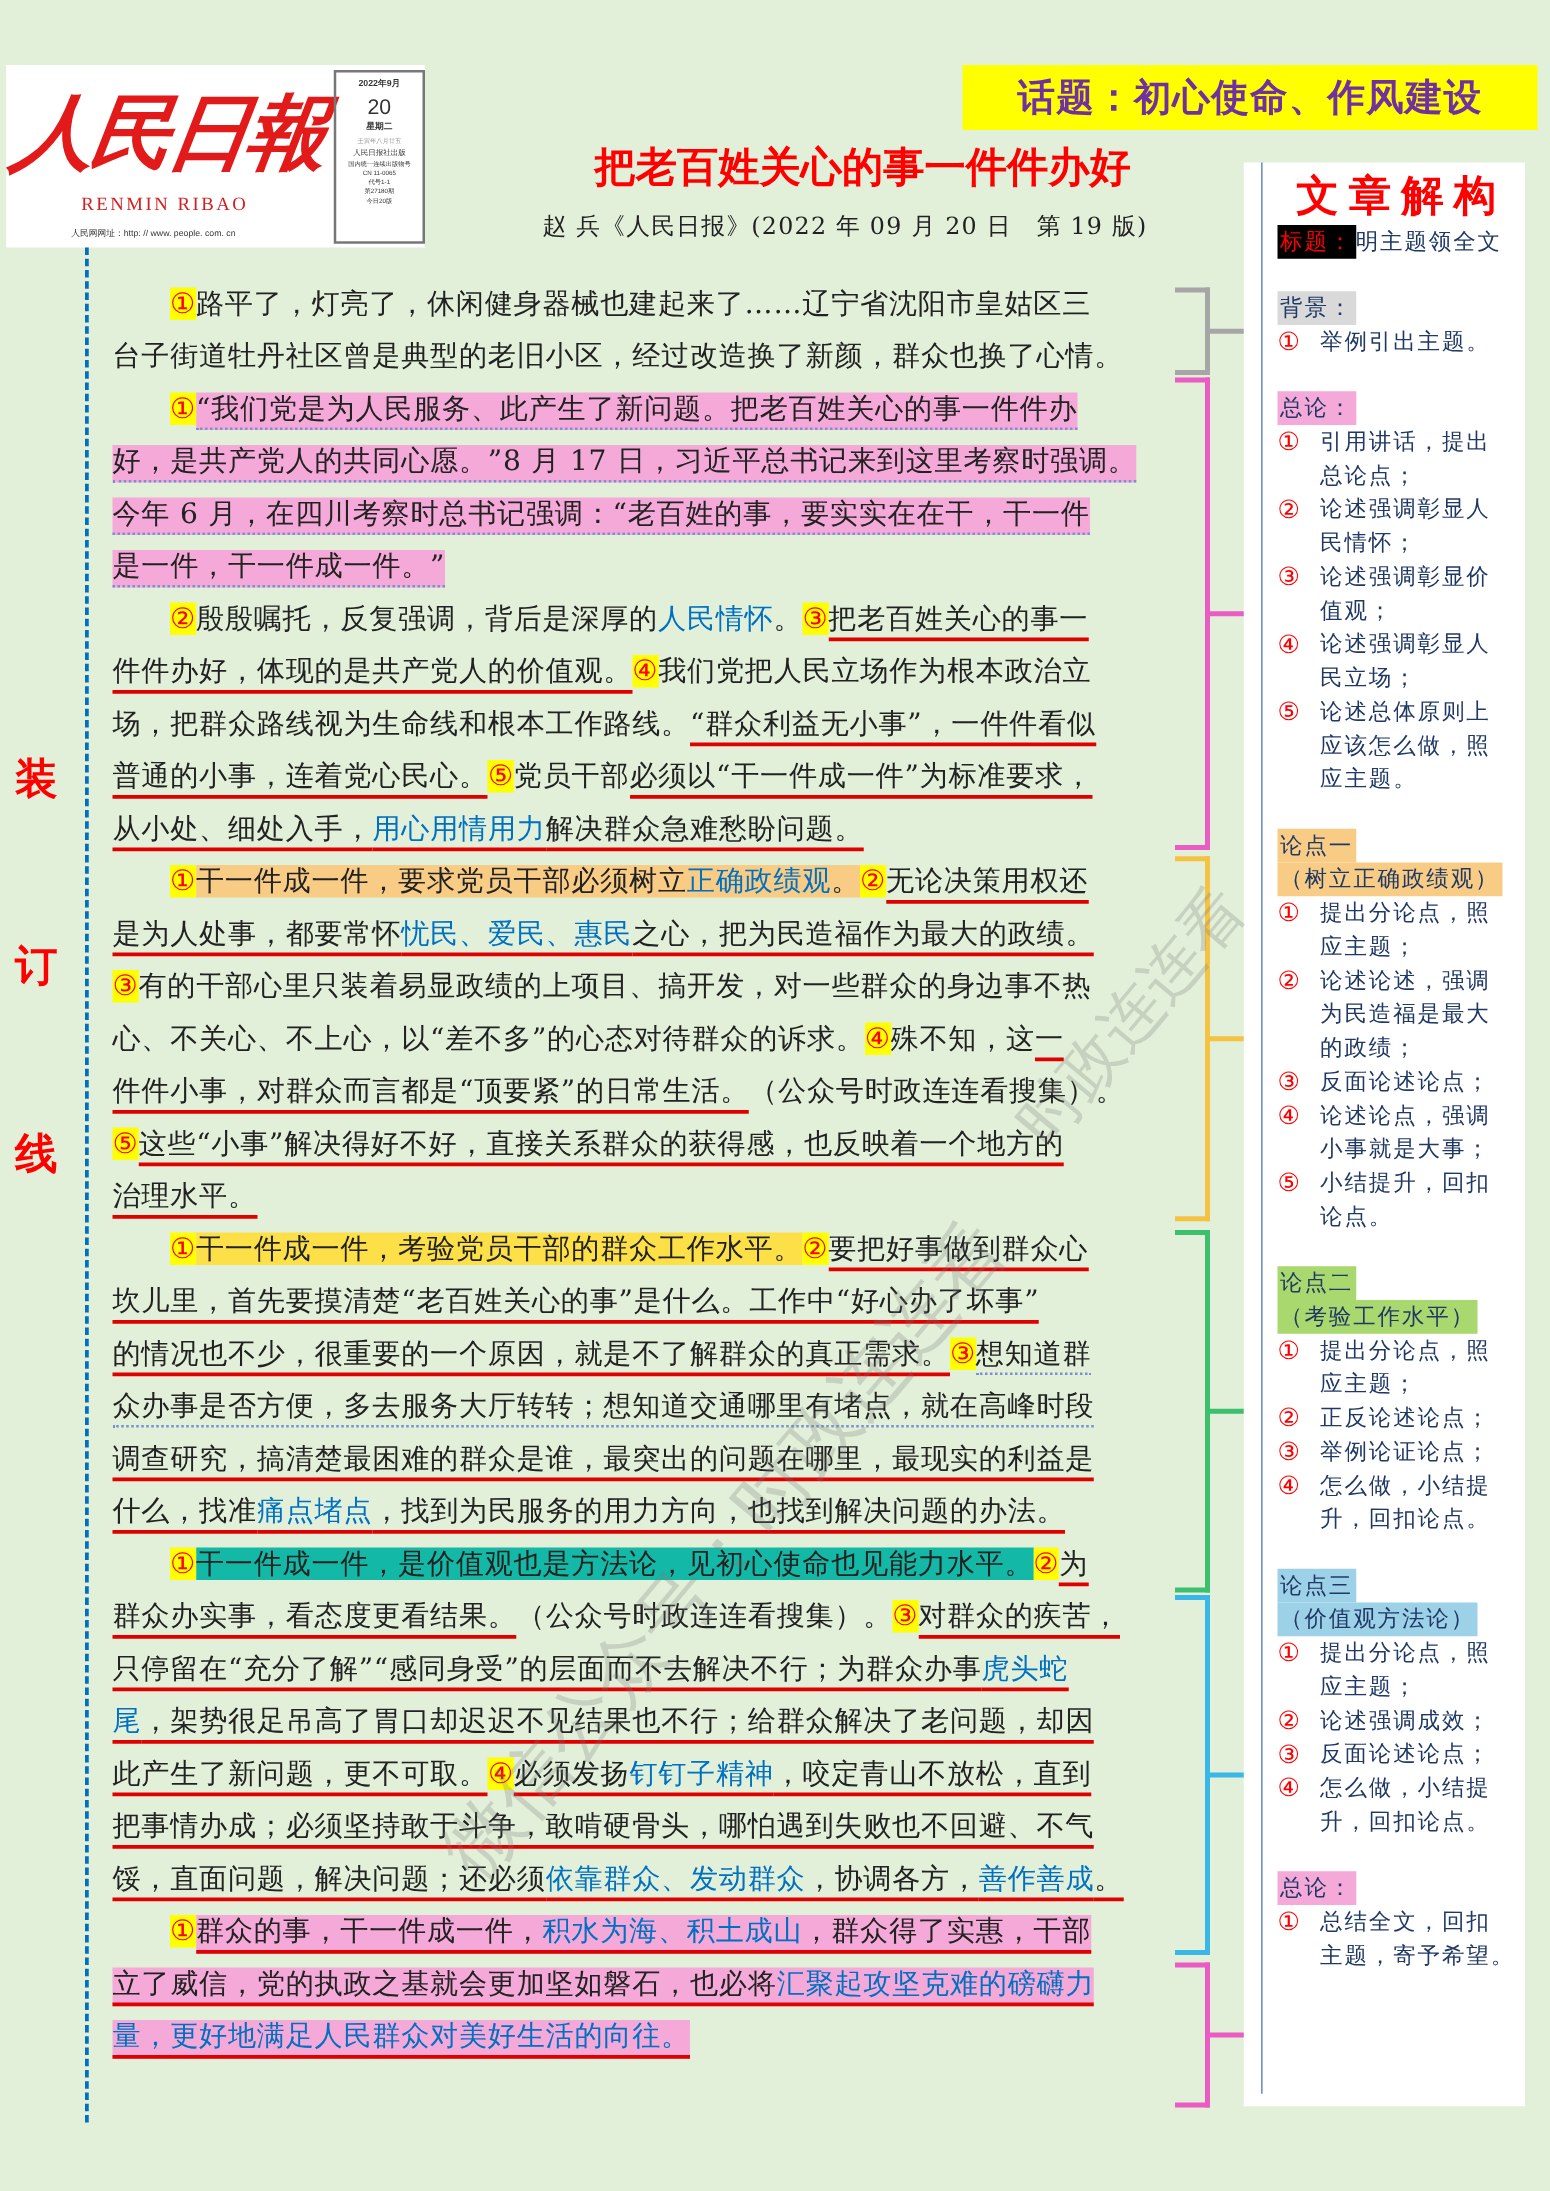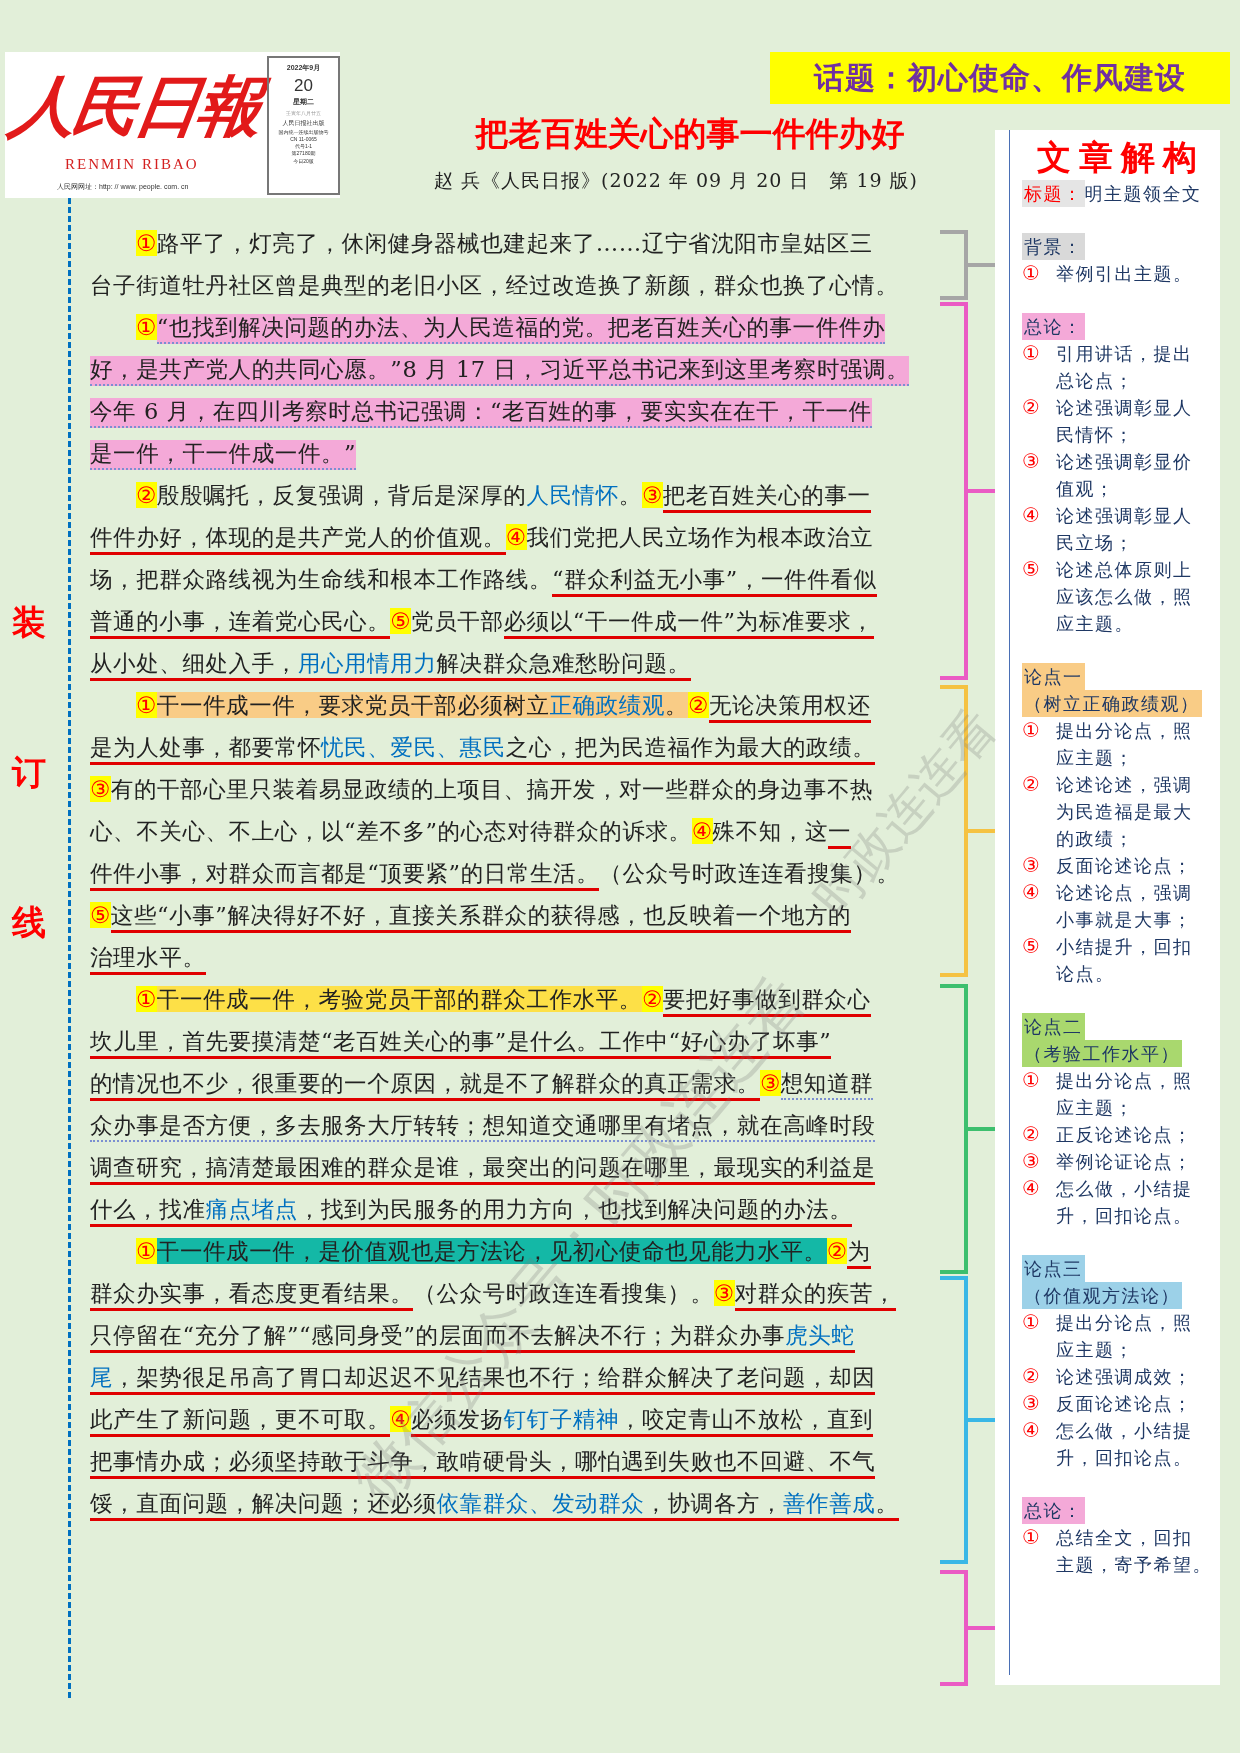--- a/index.html
+++ b/index.html
@@ -80,21 +80,21 @@
 <div class="gutter-char" style="top:900px">线</div>
 
 <div class="article">
 
   <div>
     <div class="line indent"><span class="num">①</span><span>路平了，灯亮了，休闲健身器械也建起来了……辽宁省沈阳市皇姑区三</span></div>
     <div class="line"><span>台子街道牡丹社区曾是典型的老旧小区，经过改造换了新颜，群众也换了心情。</span></div>
   </div>
 
   <div>
-    <div class="line indent"><span class="num">①</span><span class="hl-pink uw">“也找到解决问题的办法、为人民造福的党。把老百姓关心的事一件件办</span></div>
+    <div class="line indent"><span class="num">①</span><span class="hl-pink uw">“我们党是为人民服务、此产生了新问题。把老百姓关心的事一件件办</span></div>
     <div class="line"><span class="hl-pink uw">好，是共产党人的共同心愿。”8 月 17 日，习近平总书记来到这里考察时强调。</span></div>
     <div class="line"><span class="hl-pink uw">今年 6 月，在四川考察时总书记强调：“老百姓的事，要实实在在干，干一件</span></div>
     <div class="line"><span class="hl-pink uw">是一件，干一件成一件。”</span></div>
   </div>
 
   <div>
     <div class="line indent"><span class="num">②</span><span>殷殷嘱托，反复强调，背后是深厚的</span><span class="blue">人民情怀</span><span>。</span><span class="num">③</span><span class="u">把老百姓关心的事一</span></div>
     <div class="line"><span class="u">件件办好，体现的是共产党人的价值观。</span><span class="num">④</span><span>我们党把人民立场作为根本政治立</span></div>
     <div class="line"><span>场，把群众路线视为生命线和根本工作路线。</span><span class="u">“群众利益无小事”，一件件看似</span></div>
     <div class="line"><span class="u">普通的小事，连着党心民心。</span><span class="num">⑤</span><span>党员干部</span><span class="u">必须以“干一件成一件”为标准要求，</span></div>
@@ -123,20 +123,25 @@
   <div>
     <div class="line indent"><span class="num">①</span><span class="hl-blue">干一件成一件，是价值观也是方法论，见初心使命也见能力水平。</span><span class="num">②</span><span class="u">为</span></div>
     <div class="line"><span class="u">群众办实事，看态度更看结果。</span><span>（公众号时政连连看搜集）。</span><span class="num">③</span><span class="u">对群众的疾苦，</span></div>
     <div class="line"><span class="u">只停留在“充分了解”“感同身受”的层面而不去解决不行；为群众办事</span><span class="u blue">虎头蛇</span></div>
     <div class="line"><span class="u blue">尾</span><span class="u">，架势很足吊高了胃口却迟迟不见结果也不行；给群众解决了老问题，却因</span></div>
     <div class="line"><span class="u">此产生了新问题，更不可取。</span><span class="num">④</span><span class="u">必须发扬</span><span class="u blue">钉钉子精神</span><span class="u">，咬定青山不放松，直到</span></div>
     <div class="line"><span class="u">把事情办成；必须坚持敢于斗争，敢啃硬骨头，哪怕遇到失败也不回避、不气</span></div>
     <div class="line"><span class="u">馁，直面问题，解决问题；还必须</span><span class="u blue">依靠群众、发动群众</span><span class="u">，协调各方，</span><span class="u blue">善作善成</span><span class="u">。</span></div>
   </div>
 
+  <div>
+    <div class="line indent"><span class="num">①</span><span class="hl-pink u"><span>群众的事，干一件成一件，</span><span class="blue">积水为海、积土成山</span><span>，群众得了实惠，干部</span></span></div>
+    <div class="line"><span class="hl-pink u"><span>立了威信，党的执政之基就会更加坚如磐石，也必将</span><span class="blue">汇聚起攻坚克难的磅礴力</span></span></div>
+    <div class="line"><span class="hl-pink u blue">量，更好地满足人民群众对美好生活的向往。</span></div>
+  </div>
 </div>
 
 <div class="bracket" style="left:940px;top:230px;height:70px;border-color:#a6a6a6;">
     <div class="tick" style="background:#a6a6a6"></div>
   </div>
 <div class="bracket" style="left:940px;top:302px;height:378px;border-color:#ea5bc4;">
     <div class="tick" style="background:#ea5bc4"></div>
   </div>
 <div class="bracket" style="left:940px;top:685px;height:292px;border-color:#f5c242;">
     <div class="tick" style="background:#f5c242"></div>
@@ -147,21 +152,21 @@
 <div class="bracket" style="left:940px;top:1276px;height:288px;border-color:#39b7e6;">
     <div class="tick" style="background:#39b7e6"></div>
   </div>
 <div class="bracket" style="left:940px;top:1570px;height:116px;border-color:#ea5bc4;">
     <div class="tick" style="background:#ea5bc4"></div>
   </div>
 
 <div class="panel">
   <div class="panel-inner">
     <div class="panel-title">文章解构</div>
-    <div class="p-line"><span class="p-head" style="background:#e5e5e5;color:#ff0000">标题：</span><span>明主题领全文</span></div>
+    <div class="p-line"><span class="p-head" style="background:#000000;color:#ff0000">标题：</span><span>明主题领全文</span></div>
     <div class="gap"></div>
     <div class="p-line"><span class="p-head" style="background:#d9d9d9">背景：</span></div>
     <div class="p-item">
         <span class="c">①</span>
         <span class="t">举例引出主题。</span>
       </div>
     <div class="gap"></div>
     <div class="p-line"><span class="p-head" style="background:#f4a9d8">总论：</span></div>
     <div class="p-item">
         <span class="c">①</span>

